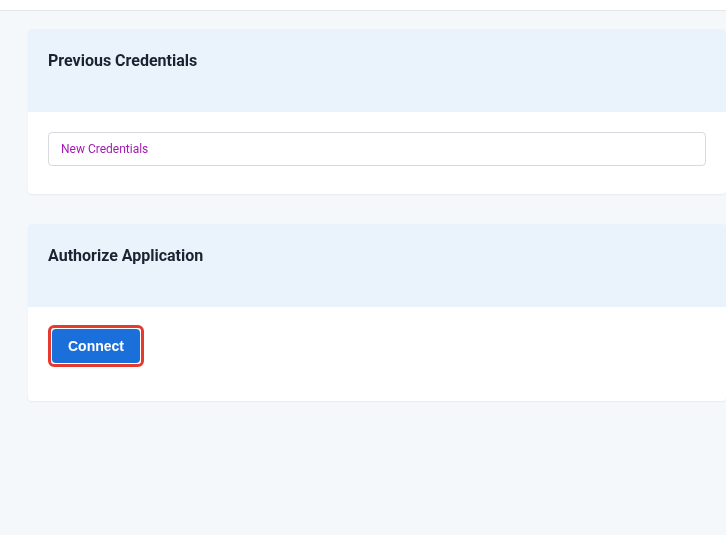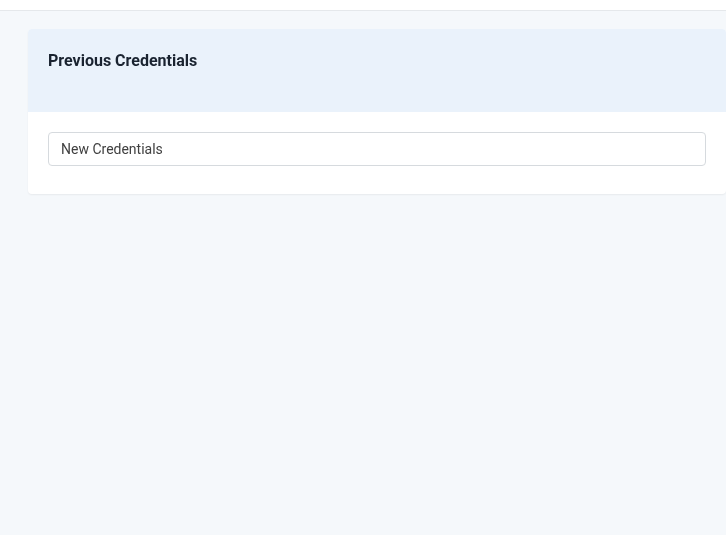--- a/index.html
+++ b/index.html
@@ -53,22 +53,22 @@
       margin-bottom: 14px;
       display: block;
     }
     .select-wrapper {
       position: relative;
       width: 100%;
     }
     .select-field {
       width: 100%;
       padding: 8px 12px;
-      font-size: 14px;
-      color: #404040;
+      font-size: 12px;
+      color: #a21caf;
       background: #ffffff;
       border: 1px solid #d6dade;
       border-radius: 4px;
       cursor: pointer;
       height: 34px;
       display: flex;
       align-items: center;
       font-weight: 400;
     }
     .btn-connect {
@@ -104,14 +104,24 @@
     </div>
     <div class="card-body">
       <div class="select-wrapper">
         <div class="select-field">
           <span>New Credentials</span>
         </div>
       </div>
     </div>
   </div>
 
+  <div class="card">
+    <div class="card-header short">
+      <h2 class="card-title">Authorize Application</h2>
+    </div>
+    <div class="card-body auth">
+      <span class="btn-highlight">
+        <button class="btn-connect">Connect</button>
+      </span>
+    </div>
+  </div>
 
 </div>
 
 </body></html>

